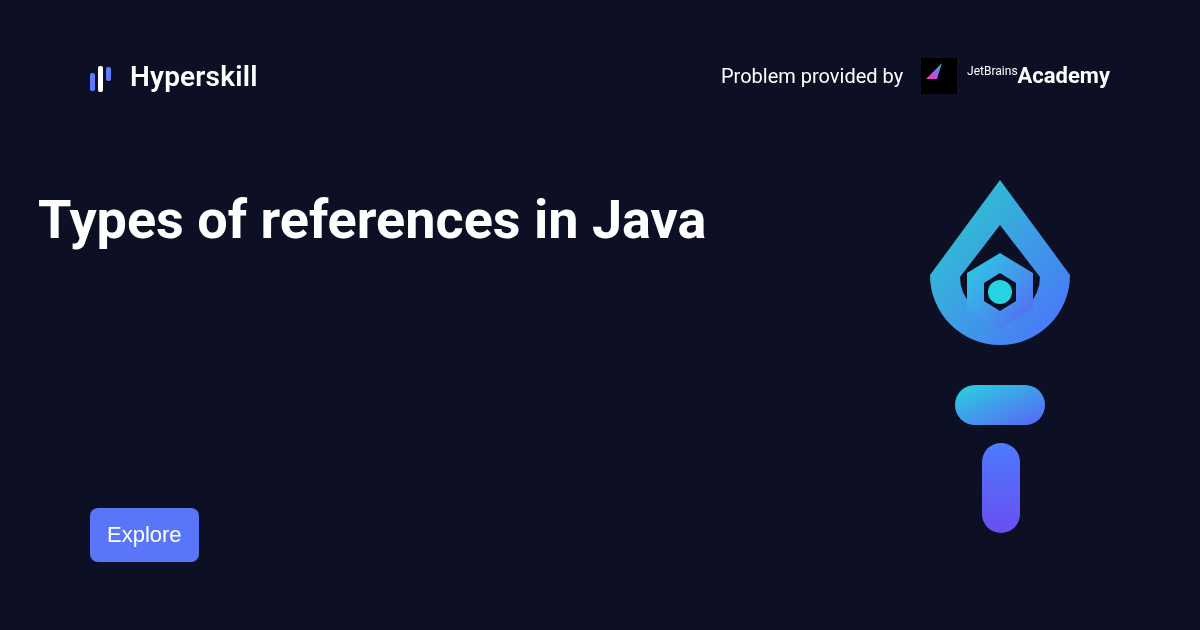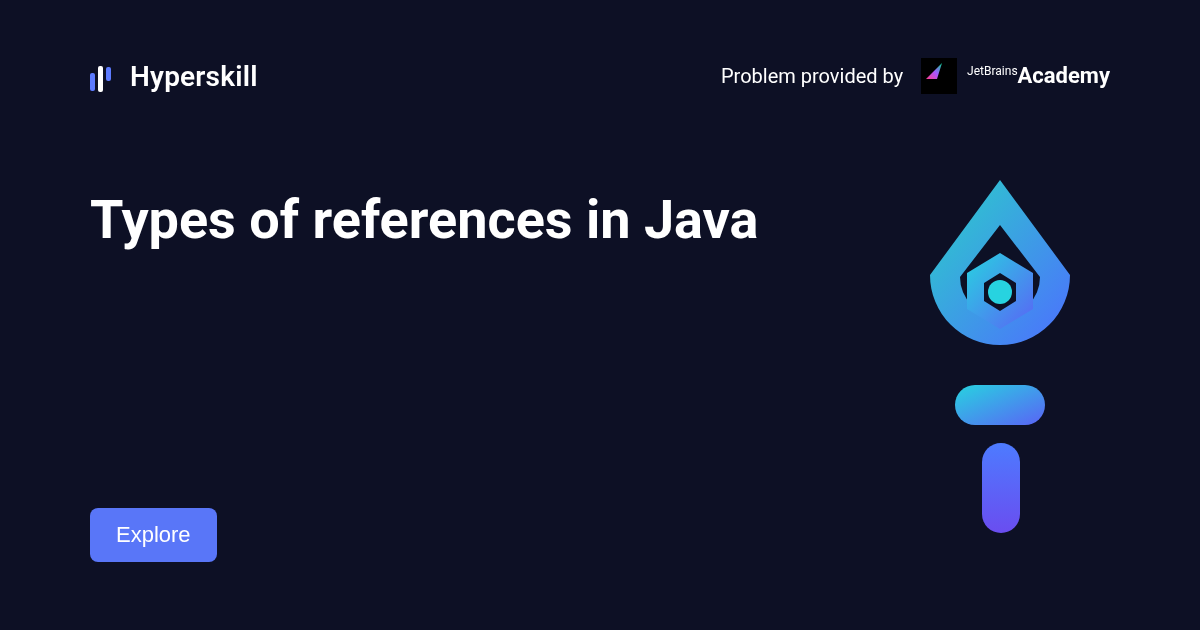--- a/index.html
+++ b/index.html
@@ -81,21 +81,21 @@
       font-size: 12px;
       font-weight: 400;
       color: #ffffff;
     }
     .jb-big {
       font-size: 22px;
       font-weight: 700;
       color: #ffffff;
     }
     .main {
-      padding: 95px 90px 0 90px;
+      padding: 95px 90px 0 38px;
       display: flex;
       justify-content: space-between;
       align-items: flex-start;
     }
     .content {
       max-width: 760px;
     }
     .title {
       font-size: 54px;
       font-weight: 700;
@@ -108,21 +108,21 @@
       color: #e6e7ee;
     }
     .explore-btn {
       position: absolute;
       left: 90px;
       bottom: 68px;
       background: #5976f8;
       color: #ffffff;
       border: none;
       border-radius: 8px;
-      padding: 14px 26px;
+      padding: 14px 17px;
       font-size: 22px;
       font-weight: 500;
       cursor: pointer;
     }
     .decor {
       position: absolute;
       right: 100px;
       top: 175px;
       width: 200px;
       height: 360px;

